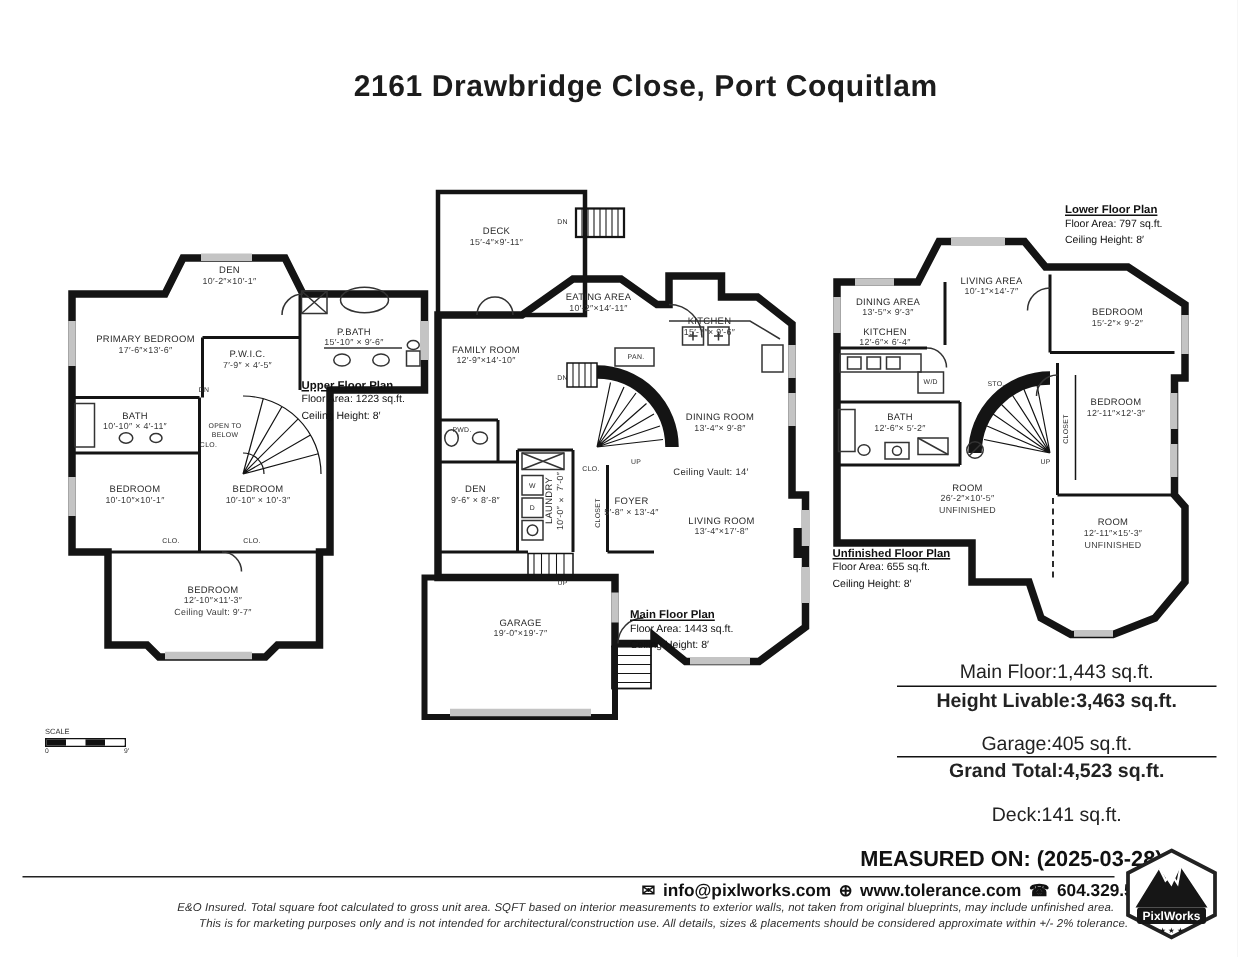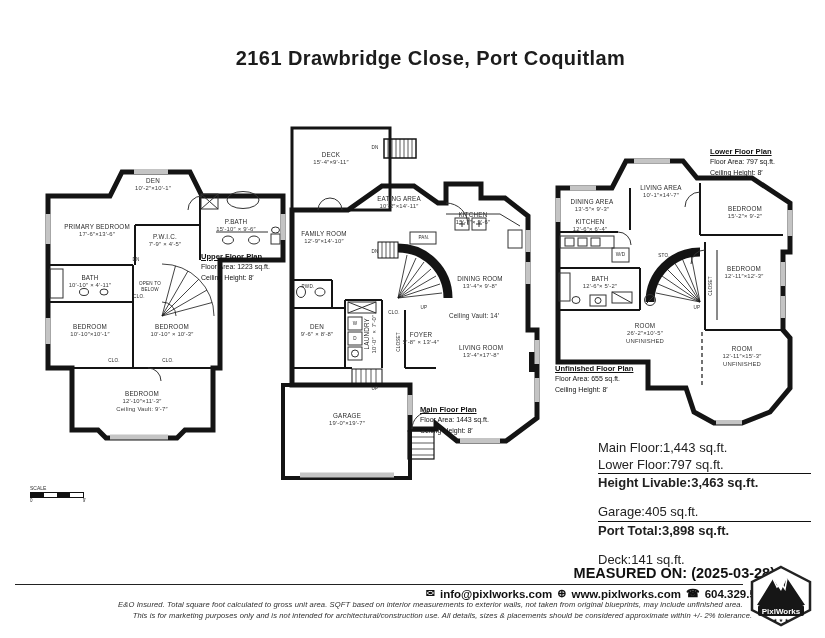--- a/index.html
+++ b/index.html
@@ -18,21 +18,21 @@
   .tiny{font-size:4.6px;letter-spacing:.2px;}
   .vert{writing-mode:vertical-rl;transform:translate(-50%,-50%) rotate(180deg);}
   .vert .nm,.vert .dm{display:block;}
 
   .plan-label{position:absolute;font-size:7px;line-height:1.5;color:#111;text-align:left;}
   .plan-label .t{display:block;font-weight:bold;text-decoration:underline;font-size:7.6px;}
   .plan-label .l{display:block;}
 
   
   .summary{position:absolute;left:598px;top:440px;width:213px;font-size:13px;color:#222;}
-  .srow{display:flex;justify-content:flex-start;line-height:16.5px;}
+  .srow{display:flex;justify-content:center;line-height:16.5px;}
   .stotal{font-weight:bold;border-top:1.6px solid #111;line-height:18px;}
   .sgap{height:12px;}
 
   
   .measured{position:absolute;top:565px;right:86px;font-weight:bold;font-size:14.5px;color:#111;}
   .rule{position:absolute;top:584px;left:15px;width:728px;border-top:1.3px solid #222;}
   .contact{position:absolute;top:587px;right:86px;font-weight:bold;font-size:11.5px;color:#111;
            display:flex;gap:5px;align-items:center;white-space:nowrap;}
   .contact .ic{font-size:11px;}
   .disc{position:absolute;left:0;width:100%;text-align:center;font-style:italic;
@@ -298,52 +298,48 @@
     </div>
   <div class="rm" style="left:742px;top:357px">
     <span class="nm">ROOM</span>
     <span class="dm">12′-11″×15′-3″</span>
     <span class="nt">UNFINISHED</span>
     </div>
   <div class="rm tiny" style="left:620.5px;top:255px">W/D</div>
   <div class="rm tiny" style="left:664px;top:256px">STO.</div>
   <div class="rm tiny" style="left:697px;top:308px">UP</div>
   <div class="rm tiny vert" style="left:711px;top:286px">CLOSET</div>
-  <div class="plan-label" style="left:710px;top:146px">
+  <div class="plan-label" style="left:710px;top:134px">
     <span class="t">Lower Floor Plan</span>
     <span class="l">Floor Area: 797 sq.ft.</span>
     <span class="l">Ceiling Height: 8′</span>
     </div>
   <div class="plan-label" style="left:555px;top:363px">
     <span class="t">Unfinished Floor Plan</span>
     <span class="l">Floor Area: 655 sq.ft.</span>
     <span class="l">Ceiling Height: 8′</span>
     </div>
 
   <div class="summary">
     <div class="srow">
       <span>Main Floor:</span>
       <span>1,443 sq.ft.</span>
       </div>
-    <div class="srow">
-      <span>Lower Floor:</span>
-      <span>797 sq.ft.</span>
-      </div>
     <div class="srow stotal">
       <span>Height Livable:</span>
       <span>3,463 sq.ft.</span>
       </div>
     <div class="sgap"></div>
     <div class="srow">
       <span>Garage:</span>
       <span>405 sq.ft.</span>
       </div>
     <div class="srow stotal">
-      <span>Port Total:</span>
-      <span>3,898 sq.ft.</span>
+      <span>Grand Total:</span>
+      <span>4,523 sq.ft.</span>
       </div>
     <div class="sgap"></div>
     <div class="srow">
       <span>Deck:</span>
       <span>141 sq.ft.</span>
       </div>
   </div>
 
   <div class="scale">
     <span>SCALE</span>
@@ -358,21 +354,21 @@
       <span>9′</span>
       </div>
   </div>
 
   <div class="measured">MEASURED ON: (2025-03-28)</div>
   <div class="rule"></div>
   <div class="contact">
     <span class="ic">✉</span>
     <span>info@pixlworks.com</span>
     <span class="ic">⊕</span>
-    <span>www.pixlworks.com</span>
+    <span>www.tolerance.com</span>
     <span class="ic">☎</span>
     <span>604.329.5788</span>
   </div>
   <div class="disc d1">E&amp;O Insured.  Total square foot calculated to gross unit area. SQFT based on interior measurements to exterior walls, not taken from original blueprints, may include unfinished area.</div>
   <div class="disc d2">This is for marketing purposes only and is not intended for architectural/construction use.  All details, sizes &amp; placements should be considered approximate within +/- 2%  tolerance.</div>
 
   <div class="logo">
     <svg width="74" height="62" viewBox="0 0 74 62">
       <polygon points="37,2 66,17 66,45 37,60 8,45 8,17" fill="#ffffff" stroke="#222" stroke-width="2.5"></polygon>
       <polygon points="13,40 29,14 37,26 43,13 61,40" fill="#161616"></polygon>

